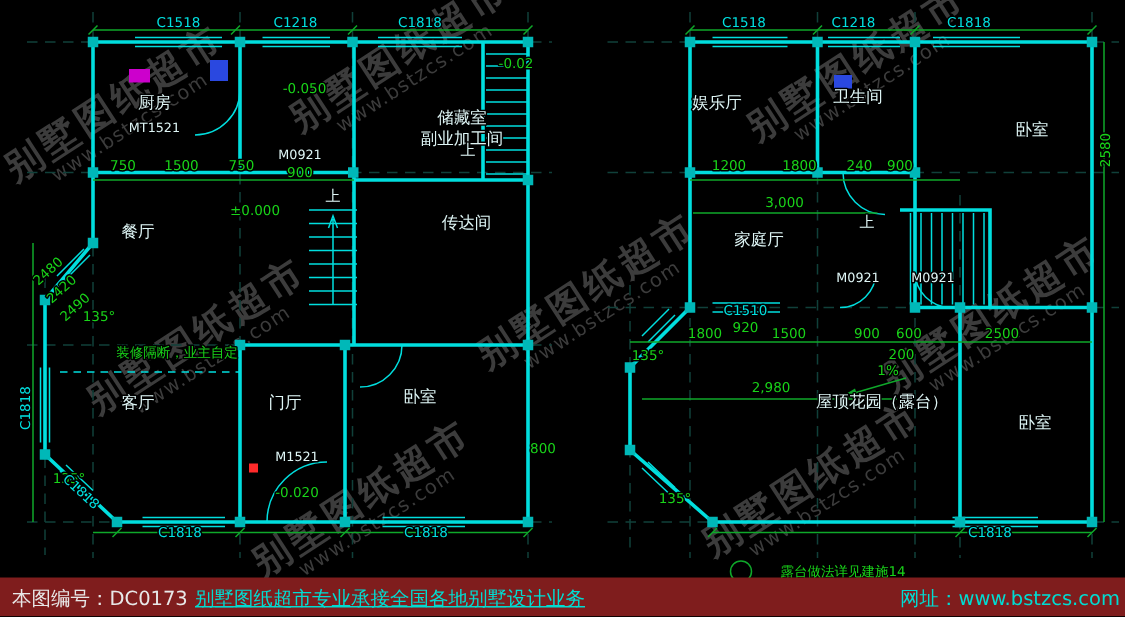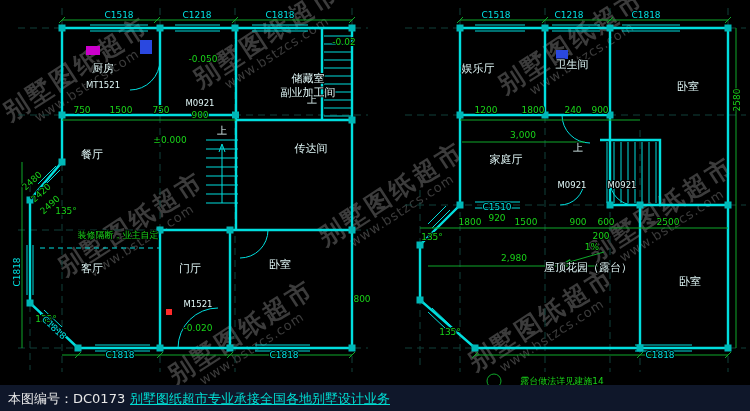--- a/index.html
+++ b/index.html
@@ -31,21 +31,21 @@
   .grid { stroke:#10403a; stroke-width:1; fill:none; stroke-dasharray:7 5; }
   .wall { stroke:#00dede; stroke-width:2.4; fill:none; }
   .wall-thin { stroke:#00dede; stroke-width:1; fill:none; }
   .dashed { stroke-dasharray:5 4; }
   .dim { stroke:#0fa82a; stroke-width:1; fill:none; }
   .dimfill { fill:#0fa82a; stroke:none; }
   .col { fill:#00b8b8; stroke:none; }
   .fix-m { fill:#cc00cc; } .fix-b { fill:#2a48e0; } .dot-red { fill:#ff2a2a; }
 
   .footer {
-    position:absolute; left:0; right:0; bottom:0; height:26px; background:#0f172a;
+    position:absolute; left:0; right:0; bottom:0; height:26px; background:#7f1d1d;
     z-index:3; font-size:13px;
   }
   .footer span { position:absolute; top:5px; white-space:nowrap; }
   .f-no     { left:8px;   color:#e8e8e8; }
   .f-slogan { left:130px; color:#00dcd2;text-decoration:underline; }
   .f-phone  { left:420px; color:#00dcd2; }
   .f-site   { left:600px; color:#00dcd2; }
 </style>
 </head>
 <body>
@@ -214,15 +214,16 @@
       <text class="t-dim" x="432" y="240">135°</text>
       <text class="t-dim" x="450" y="335">135°</text>
       <text class="t-note" x="562" y="384">露台做法详见建施14</text>
       <text class="t-win" x="660" y="358">C1818</text>
     </g>
   </svg>
 
   <div class="footer">
     <span class="f-no">本图编号：DC0173</span>
     <span class="f-slogan">别墅图纸超市专业承接全国各地别墅设计业务</span>
+    <span class="f-site">网址：www.bstzcs.com</span>
   </div>
 
 </div>
 
 </body></html>

